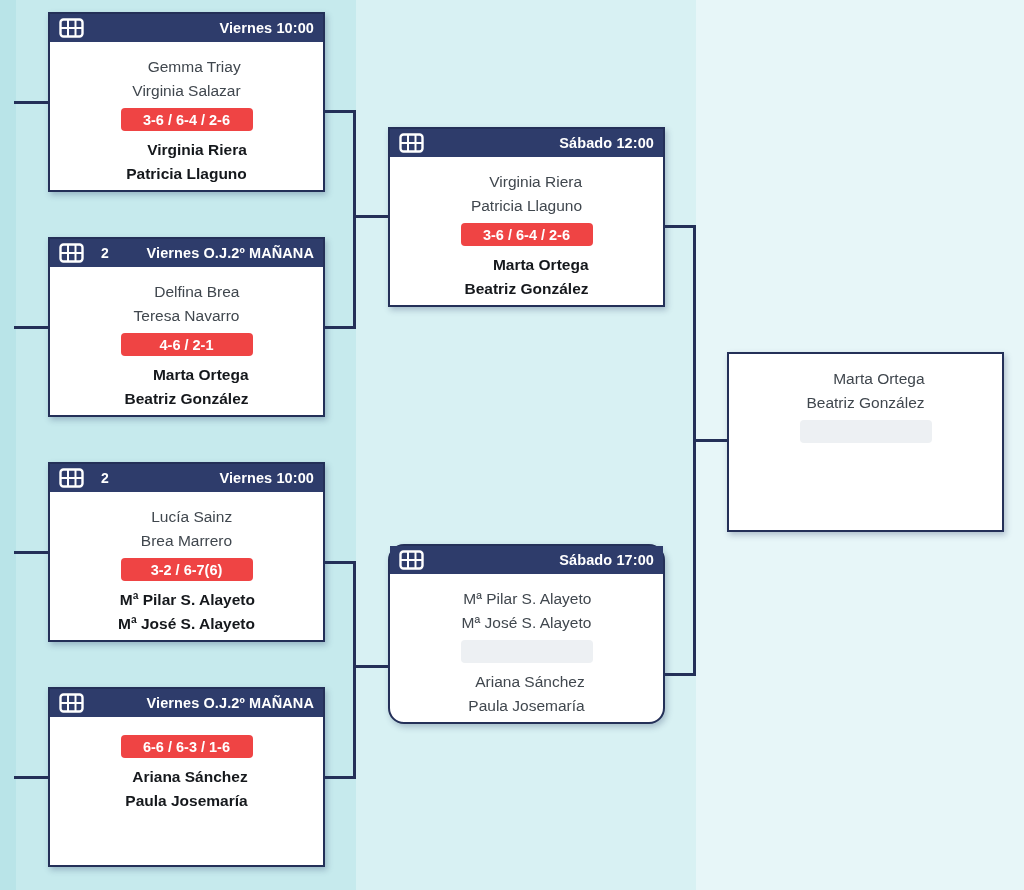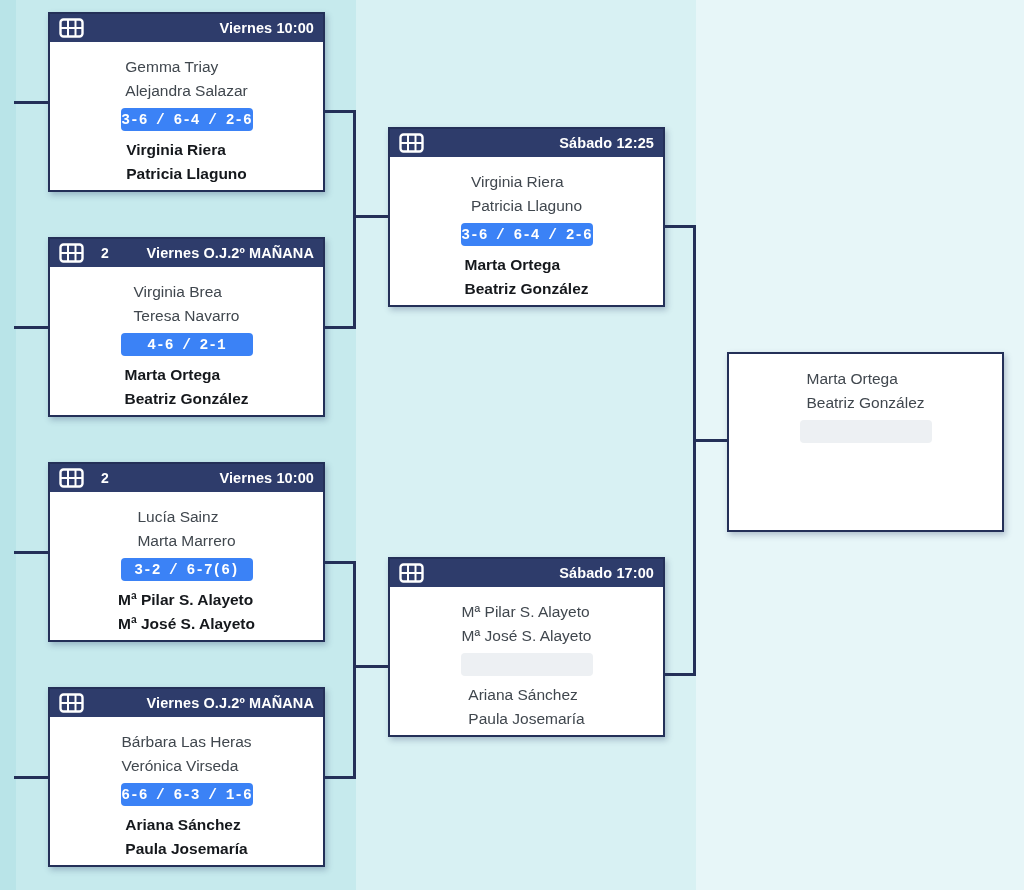--- a/index.html
+++ b/index.html
@@ -22,29 +22,29 @@
     height:28px;background:#2e3c6b;display:flex;align-items:center;
     color:#fff;
   }
   .hdr .icon{display:flex;align-items:center;margin-left:9px;}
   .hdr .num{margin-left:17px;font-size:14px;font-weight:bold;}
   .hdr .title{margin-left:auto;margin-right:9px;font-size:14.5px;font-weight:bold;letter-spacing:.1px;text-align:center;}
   .body{
     height:148px;display:flex;flex-direction:column;align-items:center;
     padding-top:13px;font-size:15.5px;color:#40474e;
   }
-  .team{text-align:left;}
+  .team{text-align:right;}
   .pl{line-height:24px;white-space:nowrap;}
   .team.win .pl{font-weight:bold;color:#15181c;}
   .badge{
     width:132px;height:23px;margin:5px 0 7px;border-radius:4px;
     display:flex;align-items:center;justify-content:center;
     font-size:14.5px;font-weight:bold;
   }
-  .badge.score{background:#3b82f6;color:#ffffff;font-family:Liberation Mono, monospace;}
+  .badge.score{background:#ef4444;color:#ffffff;}
   .badge.placeholder{background:#edf0f3;}
   .line{position:absolute;background:#243058;}
   .line.h{height:3px;}
   .line.v{width:3px;}
 </style>
 </head>
 <body>
 
 <div class="stage">
 
@@ -77,21 +77,21 @@
             <line x1="9" y1="2" x2="9" y2="18" stroke="#fff" stroke-width="2"></line>
             <line x1="16.5" y1="2" x2="16.5" y2="18" stroke="#fff" stroke-width="2"></line>
           </svg>
       </span>
       <span class="num"></span>
       <span class="title">Viernes 10:00</span>
     </div>
     <div class="body">
       <div class="team">
         <div class="pl">Gemma Triay</div>
-        <div class="pl">Alejandra Salazar</div>
+        <div class="pl">Virginia Salazar</div>
       </div>
       <div class="badge score">3-6 / 6-4 / 2-6</div>
       <div class="team win">
         <div class="pl">Virginia Riera</div>
         <div class="pl">Patricia Llaguno</div>
       </div>
     </div>
   </div>
 
   <div class="match" style="left:48px;top:237px;">
@@ -102,21 +102,21 @@
             <line x1="1.5" y1="10" x2="23.5" y2="10" stroke="#fff" stroke-width="2"></line>
             <line x1="9" y1="2" x2="9" y2="18" stroke="#fff" stroke-width="2"></line>
             <line x1="16.5" y1="2" x2="16.5" y2="18" stroke="#fff" stroke-width="2"></line>
           </svg>
       </span>
       <span class="num">2</span>
       <span class="title">Viernes O.J.2º MAÑANA</span>
     </div>
     <div class="body">
       <div class="team">
-        <div class="pl">Virginia Brea</div>
+        <div class="pl">Delfina Brea</div>
         <div class="pl">Teresa Navarro</div>
       </div>
       <div class="badge score">4-6 / 2-1</div>
       <div class="team win">
         <div class="pl">Marta Ortega</div>
         <div class="pl">Beatriz González</div>
       </div>
     </div>
   </div>
 
@@ -129,21 +129,21 @@
             <line x1="9" y1="2" x2="9" y2="18" stroke="#fff" stroke-width="2"></line>
             <line x1="16.5" y1="2" x2="16.5" y2="18" stroke="#fff" stroke-width="2"></line>
           </svg>
       </span>
       <span class="num">2</span>
       <span class="title">Viernes 10:00</span>
     </div>
     <div class="body">
       <div class="team">
         <div class="pl">Lucía Sainz</div>
-        <div class="pl">Marta Marrero</div>
+        <div class="pl">Brea Marrero</div>
       </div>
       <div class="badge score">3-2 / 6-7(6)</div>
       <div class="team win">
         <div class="pl">Mª Pilar S. Alayeto</div>
         <div class="pl">Mª José S. Alayeto</div>
       </div>
     </div>
   </div>
 
   <div class="match" style="left:48px;top:687px;">
@@ -153,59 +153,55 @@
             <rect x="1.5" y="1.5" width="22" height="17" rx="3" fill="none" stroke="#fff" stroke-width="2.4"></rect>
             <line x1="1.5" y1="10" x2="23.5" y2="10" stroke="#fff" stroke-width="2"></line>
             <line x1="9" y1="2" x2="9" y2="18" stroke="#fff" stroke-width="2"></line>
             <line x1="16.5" y1="2" x2="16.5" y2="18" stroke="#fff" stroke-width="2"></line>
           </svg>
       </span>
       <span class="num"></span>
       <span class="title">Viernes O.J.2º MAÑANA</span>
     </div>
     <div class="body">
-      <div class="team">
-        <div class="pl">Bárbara Las Heras</div>
-        <div class="pl">Verónica Virseda</div>
-      </div>
       <div class="badge score">6-6 / 6-3 / 1-6</div>
       <div class="team win">
         <div class="pl">Ariana Sánchez</div>
         <div class="pl">Paula Josemaría</div>
       </div>
     </div>
   </div>
 
   <div class="match" style="left:388px;top:127px;">
     <div class="hdr">
       <span class="icon">
         <svg width="25" height="20" viewBox="0 0 25 20">
             <rect x="1.5" y="1.5" width="22" height="17" rx="3" fill="none" stroke="#fff" stroke-width="2.4"></rect>
             <line x1="1.5" y1="10" x2="23.5" y2="10" stroke="#fff" stroke-width="2"></line>
             <line x1="9" y1="2" x2="9" y2="18" stroke="#fff" stroke-width="2"></line>
             <line x1="16.5" y1="2" x2="16.5" y2="18" stroke="#fff" stroke-width="2"></line>
           </svg>
       </span>
       <span class="num"></span>
-      <span class="title">Sábado 12:25</span>
+      <span class="title">Sábado 12:00</span>
     </div>
     <div class="body">
       <div class="team">
         <div class="pl">Virginia Riera</div>
         <div class="pl">Patricia Llaguno</div>
       </div>
       <div class="badge score">3-6 / 6-4 / 2-6</div>
       <div class="team win">
         <div class="pl">Marta Ortega</div>
         <div class="pl">Beatriz González</div>
       </div>
     </div>
   </div>
 
-  <div class="match" style="left:388px;top:557px;">
+  <div class="match" style="left:388px;top:544px;border-radius:16px;">
     <div class="hdr">
       <span class="icon">
         <svg width="25" height="20" viewBox="0 0 25 20">
             <rect x="1.5" y="1.5" width="22" height="17" rx="3" fill="none" stroke="#fff" stroke-width="2.4"></rect>
             <line x1="1.5" y1="10" x2="23.5" y2="10" stroke="#fff" stroke-width="2"></line>
             <line x1="9" y1="2" x2="9" y2="18" stroke="#fff" stroke-width="2"></line>
             <line x1="16.5" y1="2" x2="16.5" y2="18" stroke="#fff" stroke-width="2"></line>
           </svg>
       </span>
       <span class="num"></span>

